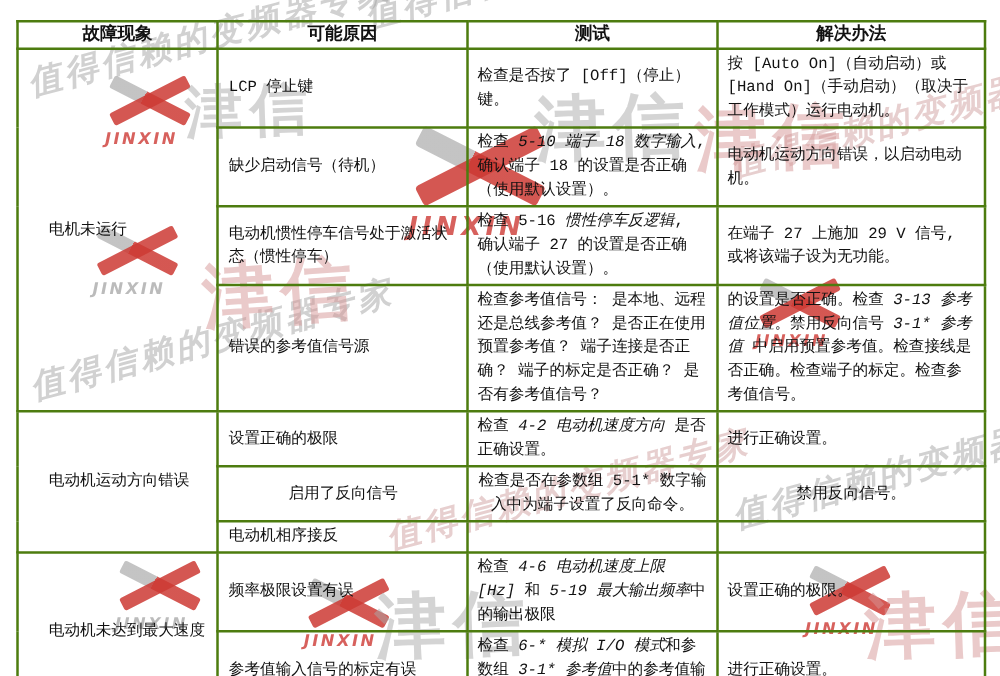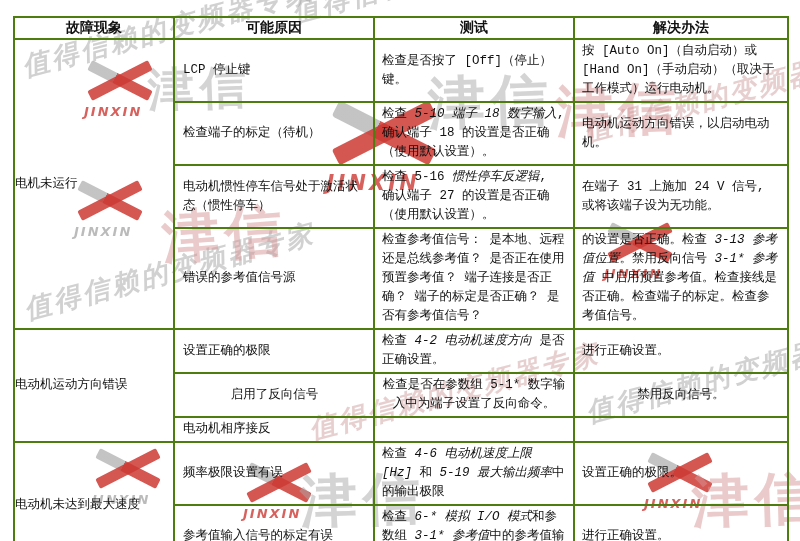--- a/index.html
+++ b/index.html
@@ -68,21 +68,21 @@
     background:transparent;
   }
   .fault-table th,.fault-table td{
     border:2px solid #4d7c0f;vertical-align:middle;
     font-size:12.5px;line-height:19px;padding:2px 7px;font-family:Liberation Mono, monospace;
   }
   .fault-table{border:2px solid #000;}
   .fault-table th{
     font-size:14px;font-weight:bold;text-align:center;padding:1px 4px;line-height:18px;
   }
-  td.phen{padding-left:0;margin-left:34px;}
+  td.phen{padding-left:24px;margin-left:34px;}
   td.cause{padding-left:8px;}
   .it{font-style:italic;}
   tr.hr{height:22px;}
   tr.r1{height:56px;} tr.r2{height:58px;} tr.r3{height:55px;}
   tr.r4{height:98px;} tr.r5{height:38px;} tr.r6{height:41px;text-align:center;}
   tr.r7{height:23px;margin-top:48px;} tr.r8{height:55px;} tr.r9{height:57px;}
 </style>
 </head>
 <body>
 
@@ -170,28 +170,28 @@
       </tr>
     </thead>
     <tbody>
       <tr class="r1">
         <td class="phen" rowspan="4">电机未运行</td>
         <td class="cause">LCP 停止键</td>
         <td class="test">检查是否按了 [Off]（停止）键。</td>
         <td class="sol">按 [Auto On]（自动启动）或 [Hand On]（手动启动）（取决于工作模式）运行电动机。</td>
       </tr>
       <tr class="r2">
-        <td class="cause">检查端子的标定（待机）</td>
+        <td class="cause">缺少启动信号（待机）</td>
         <td class="test"><span>检查 </span><span class="it">5-10 端子 18 数字输入</span><span>, 确认端子 18 的设置是否正确（使用默认设置）。</span></td>
         <td class="sol">电动机运动方向错误，以启动电动机。</td>
       </tr>
       <tr class="r3">
         <td class="cause">电动机惯性停车信号处于激活状态（惯性停车）</td>
         <td class="test"><span>检查 5-16 </span><span class="it">惯性停车反逻辑</span><span>, 确认端子 27 的设置是否正确（使用默认设置）。</span></td>
-        <td class="sol">在端子 31 上施加 24 V 信号, 或将该端子设为无功能。</td>
+        <td class="sol">在端子 27 上施加 29 V 信号, 或将该端子设为无功能。</td>
       </tr>
       <tr class="r4">
         <td class="cause">错误的参考值信号源</td>
         <td class="test">检查参考值信号： 是本地、远程还是总线参考值？ 是否正在使用预置参考值？ 端子连接是否正确？ 端子的标定是否正确？ 是否有参考值信号？</td>
         <td class="sol"><span>的设置是否正确。检查 </span><span class="it">3-13 参考值位置</span><span>。禁用反向信号 </span><span class="it">3-1* 参考值</span><span> 中启用预置参考值。检查接线是否正确。检查端子的标定。检查参考值信号。</span></td>
       </tr>
       <tr class="r5">
         <td class="phen" rowspan="3">电动机运动方向错误</td>
         <td class="cause">设置正确的极限</td>
         <td class="test"><span>检查 </span><span class="it">4-2 电动机速度方向</span><span> 是否正确设置。</span></td>

